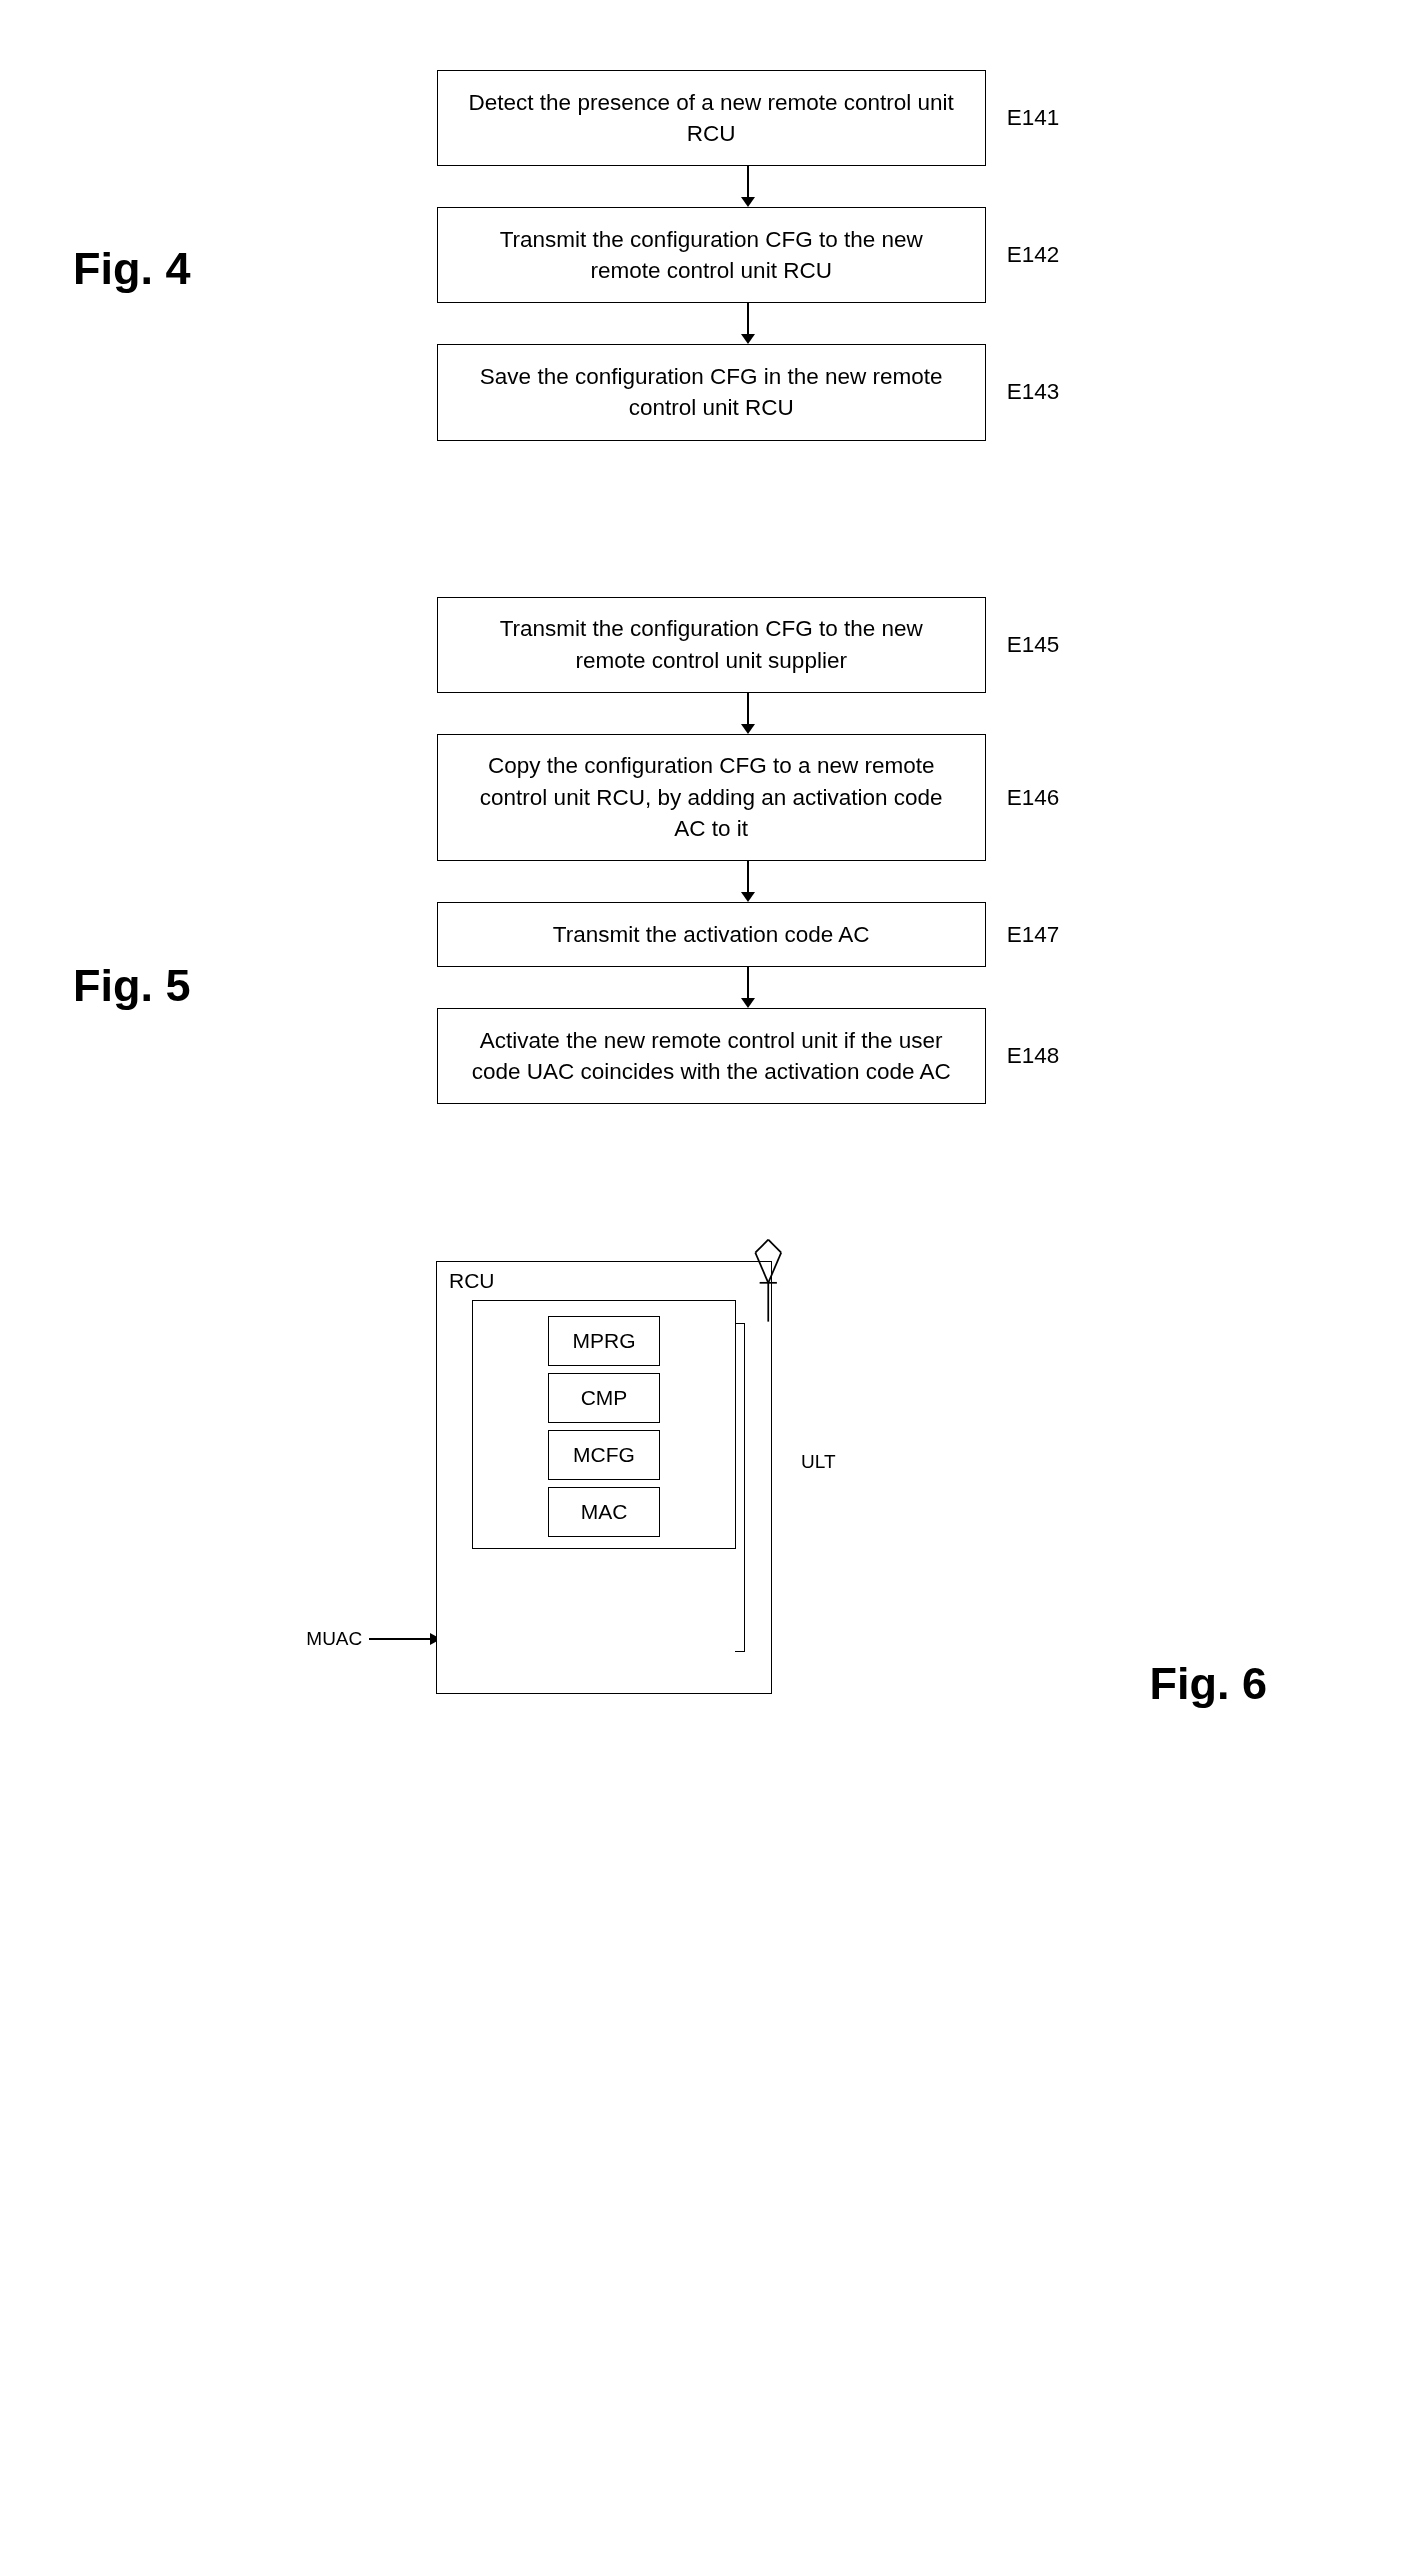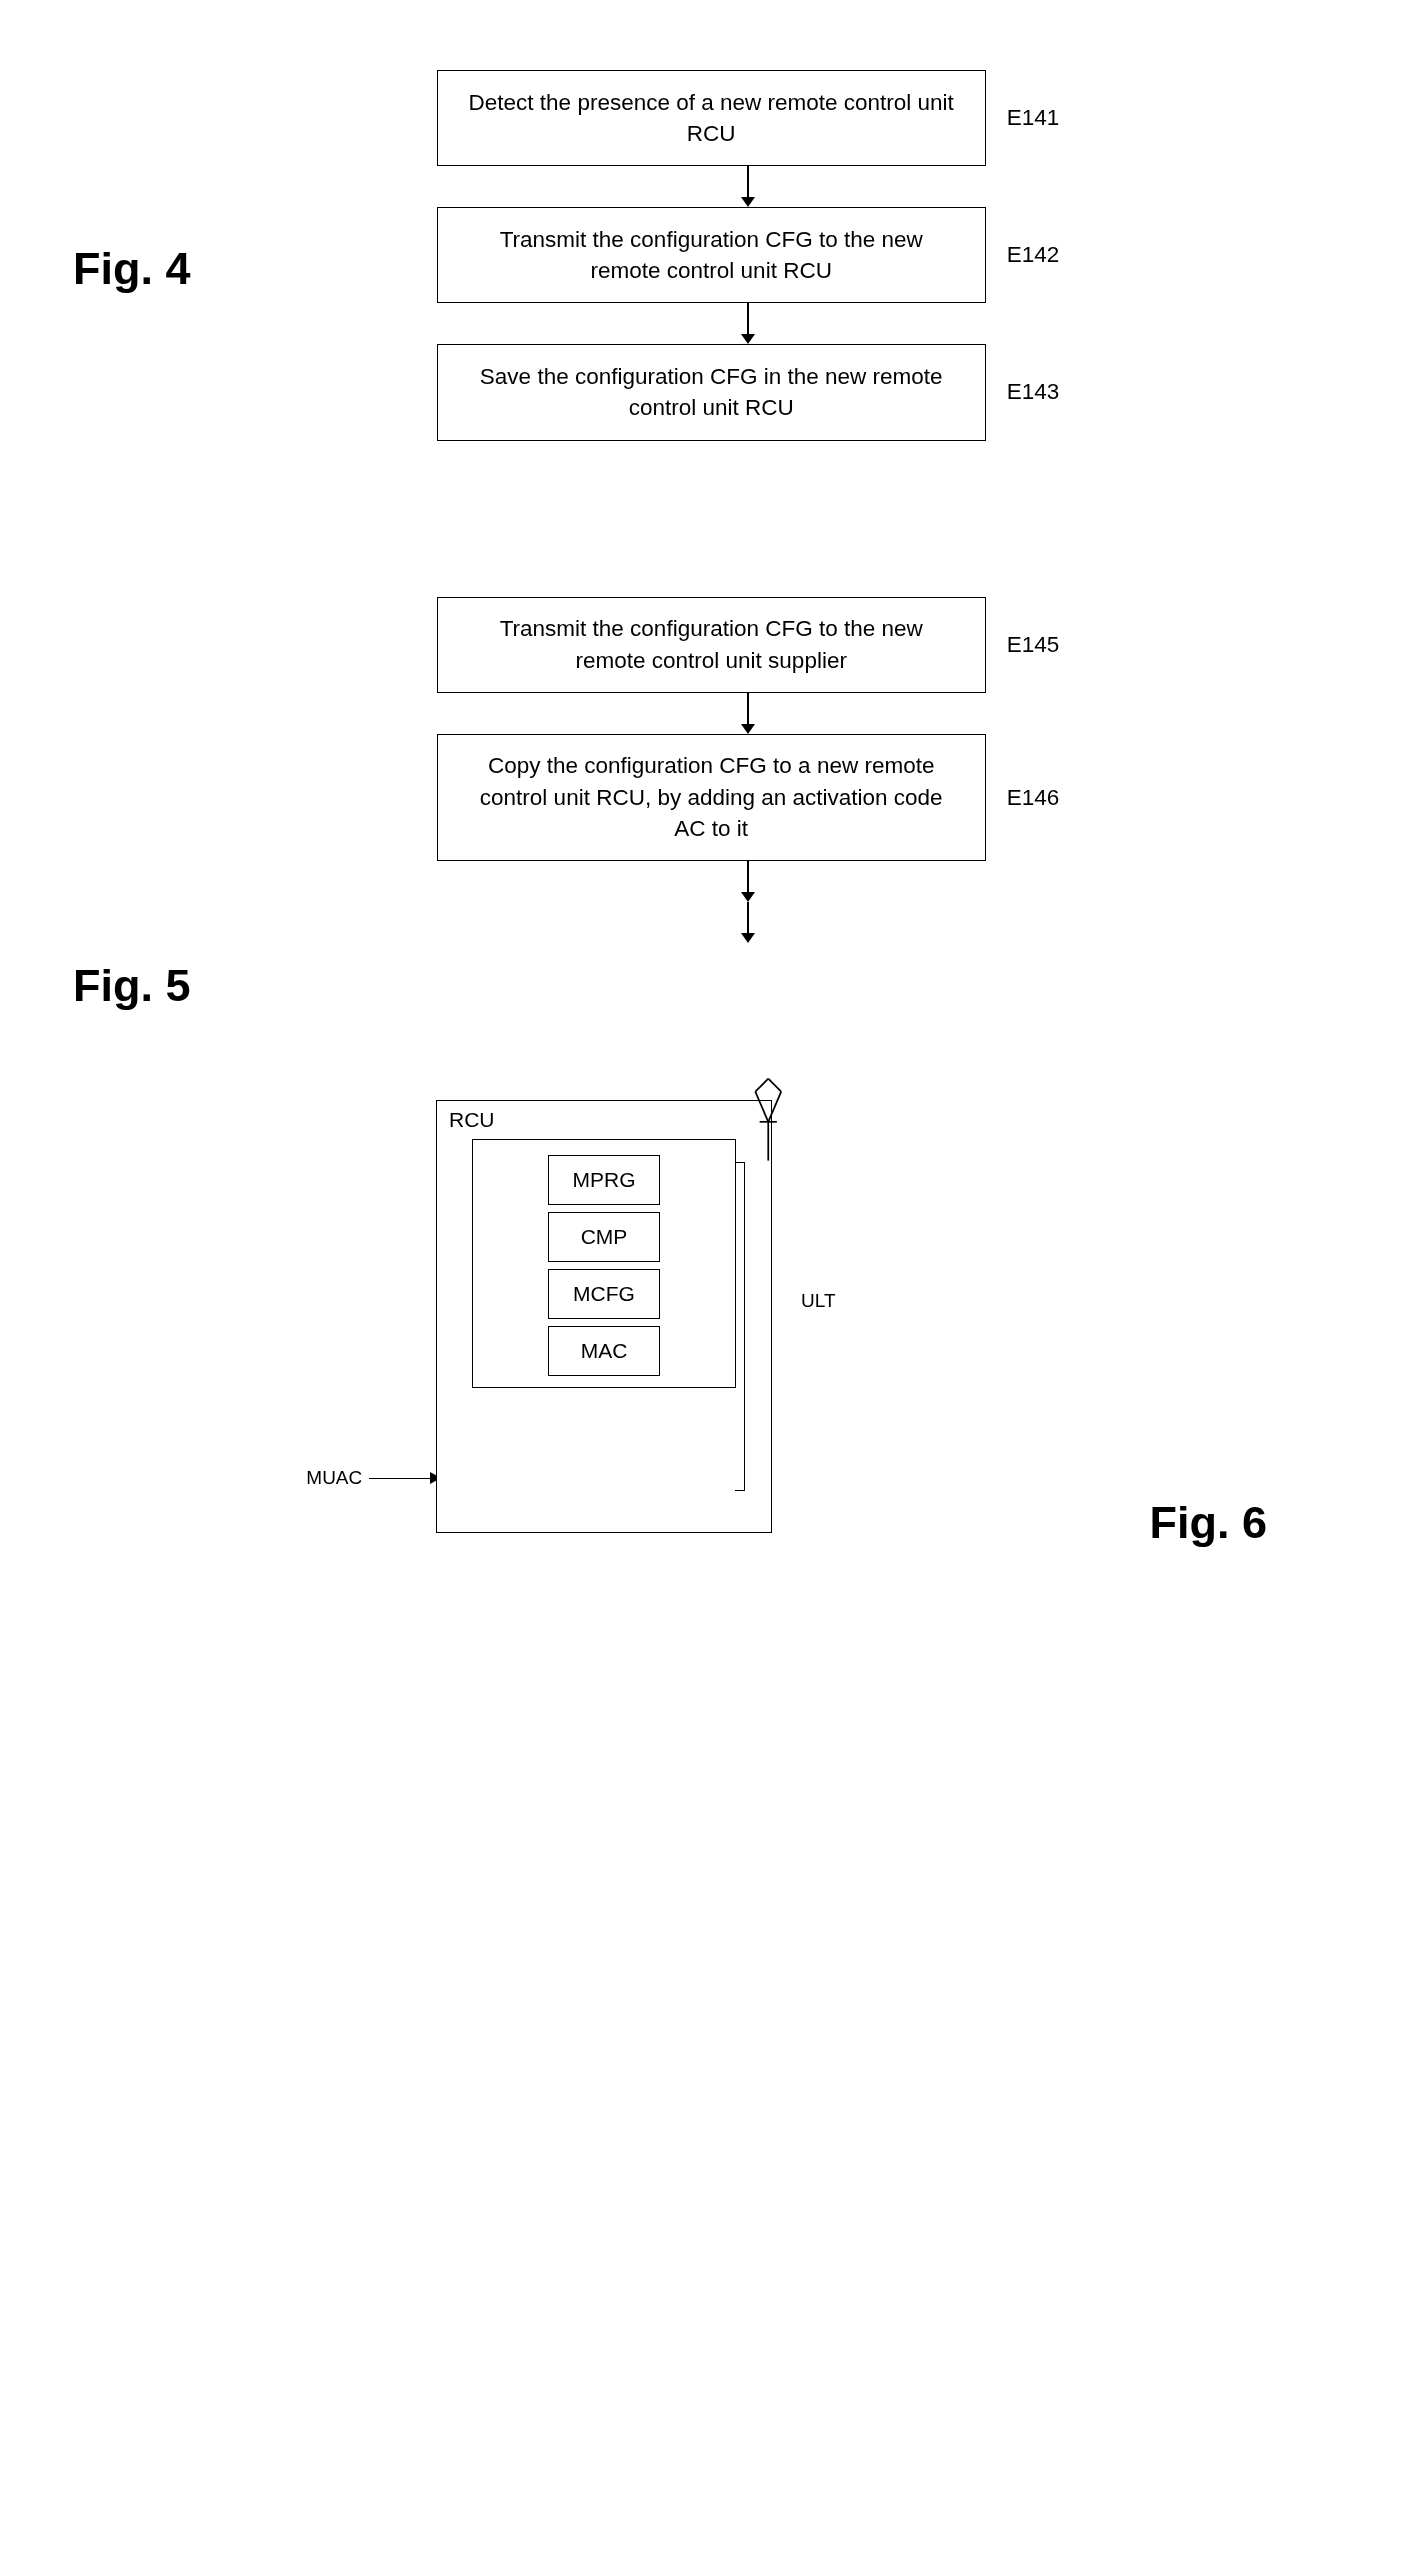--- a/index.html
+++ b/index.html
@@ -182,26 +182,38 @@
             <span>Copy the configuration CFG to a new remote control unit RCU, by adding an activation code AC to it</span>
           </div>
           <span class="step-label">E146</span>
         </div>
 
         <div class="connector-group">
           <div class="connector-v" style="height:31px;"></div>
           <div class="arrow-down"></div>
         </div>
 
-
-        <div class="connector-group">
-          <div class="connector-v" style="height:31px;"></div>
-          <div class="arrow-down"></div>
-        </div>
-
+        <div class="step-row">
+          <div class="step-box">
+            <span>Transmit the activation code AC</span>
+          </div>
+          <span class="step-label">E147</span>
+        </div>
+
+        <div class="connector-group">
+          <div class="connector-v" style="height:31px;"></div>
+          <div class="arrow-down"></div>
+        </div>
+
+        <div class="step-row">
+          <div class="step-box">
+            <span>Activate the new remote control unit if the user code UAC coincides with the activation code AC</span>
+          </div>
+          <span class="step-label">E148</span>
+        </div>
 
       </div>
     </div>
   </div>
 
   <div style="height:104px;"></div>
 
   <div class="fig6-section">
     <div style="position:relative; width:779px; margin:0 auto; height:502px;">
 

